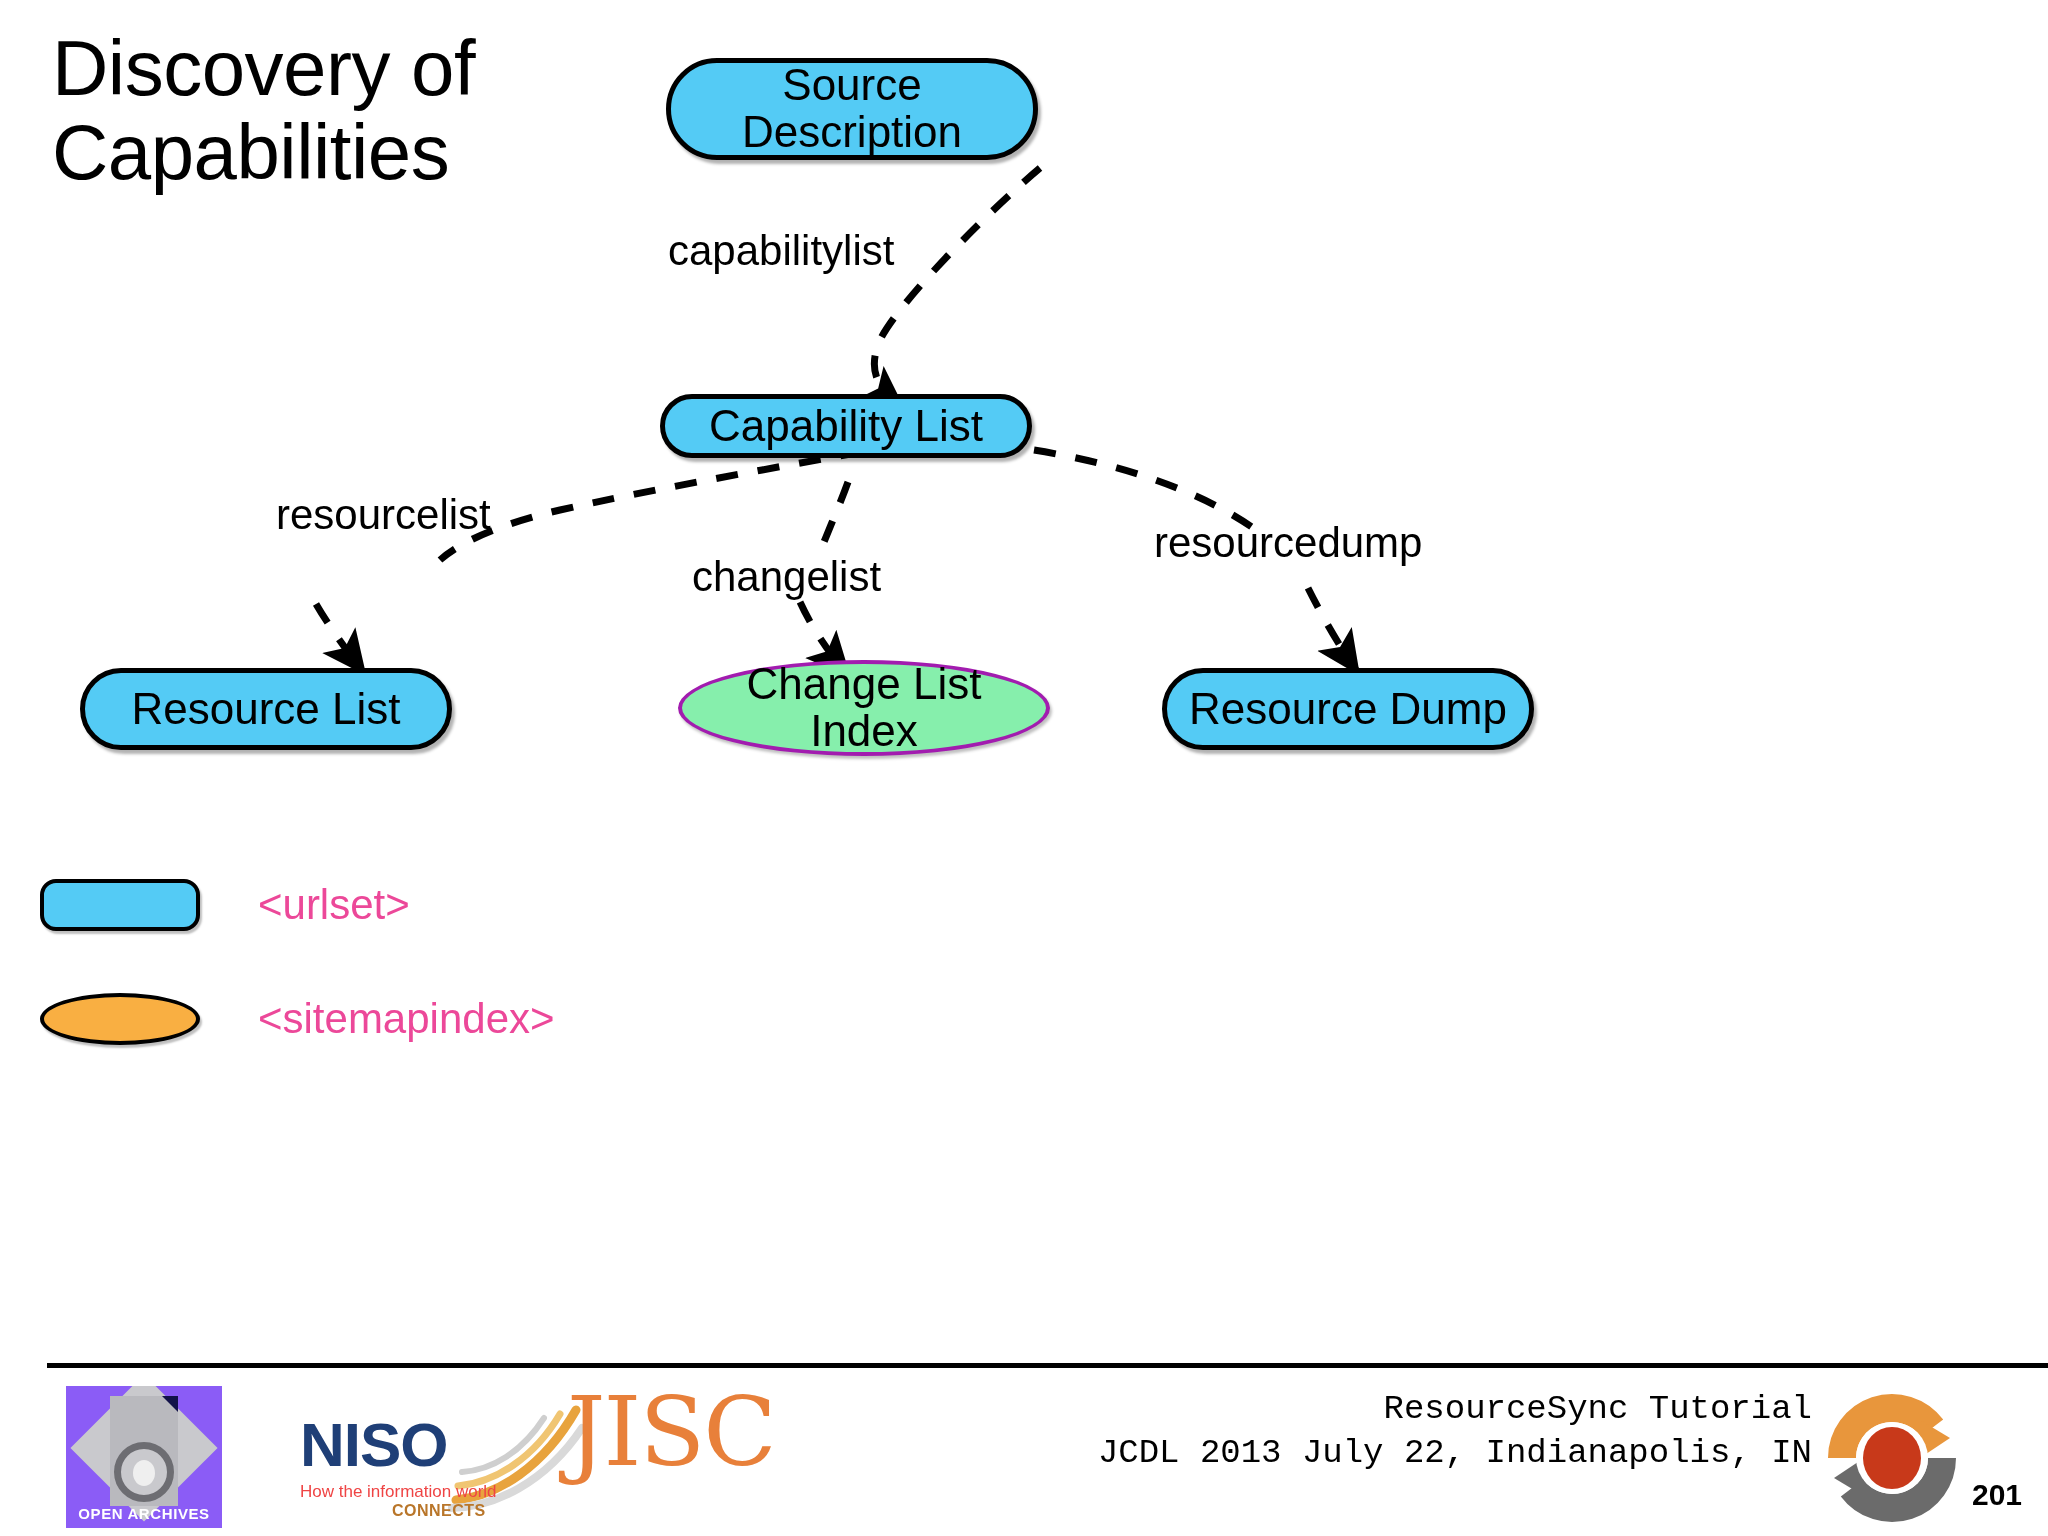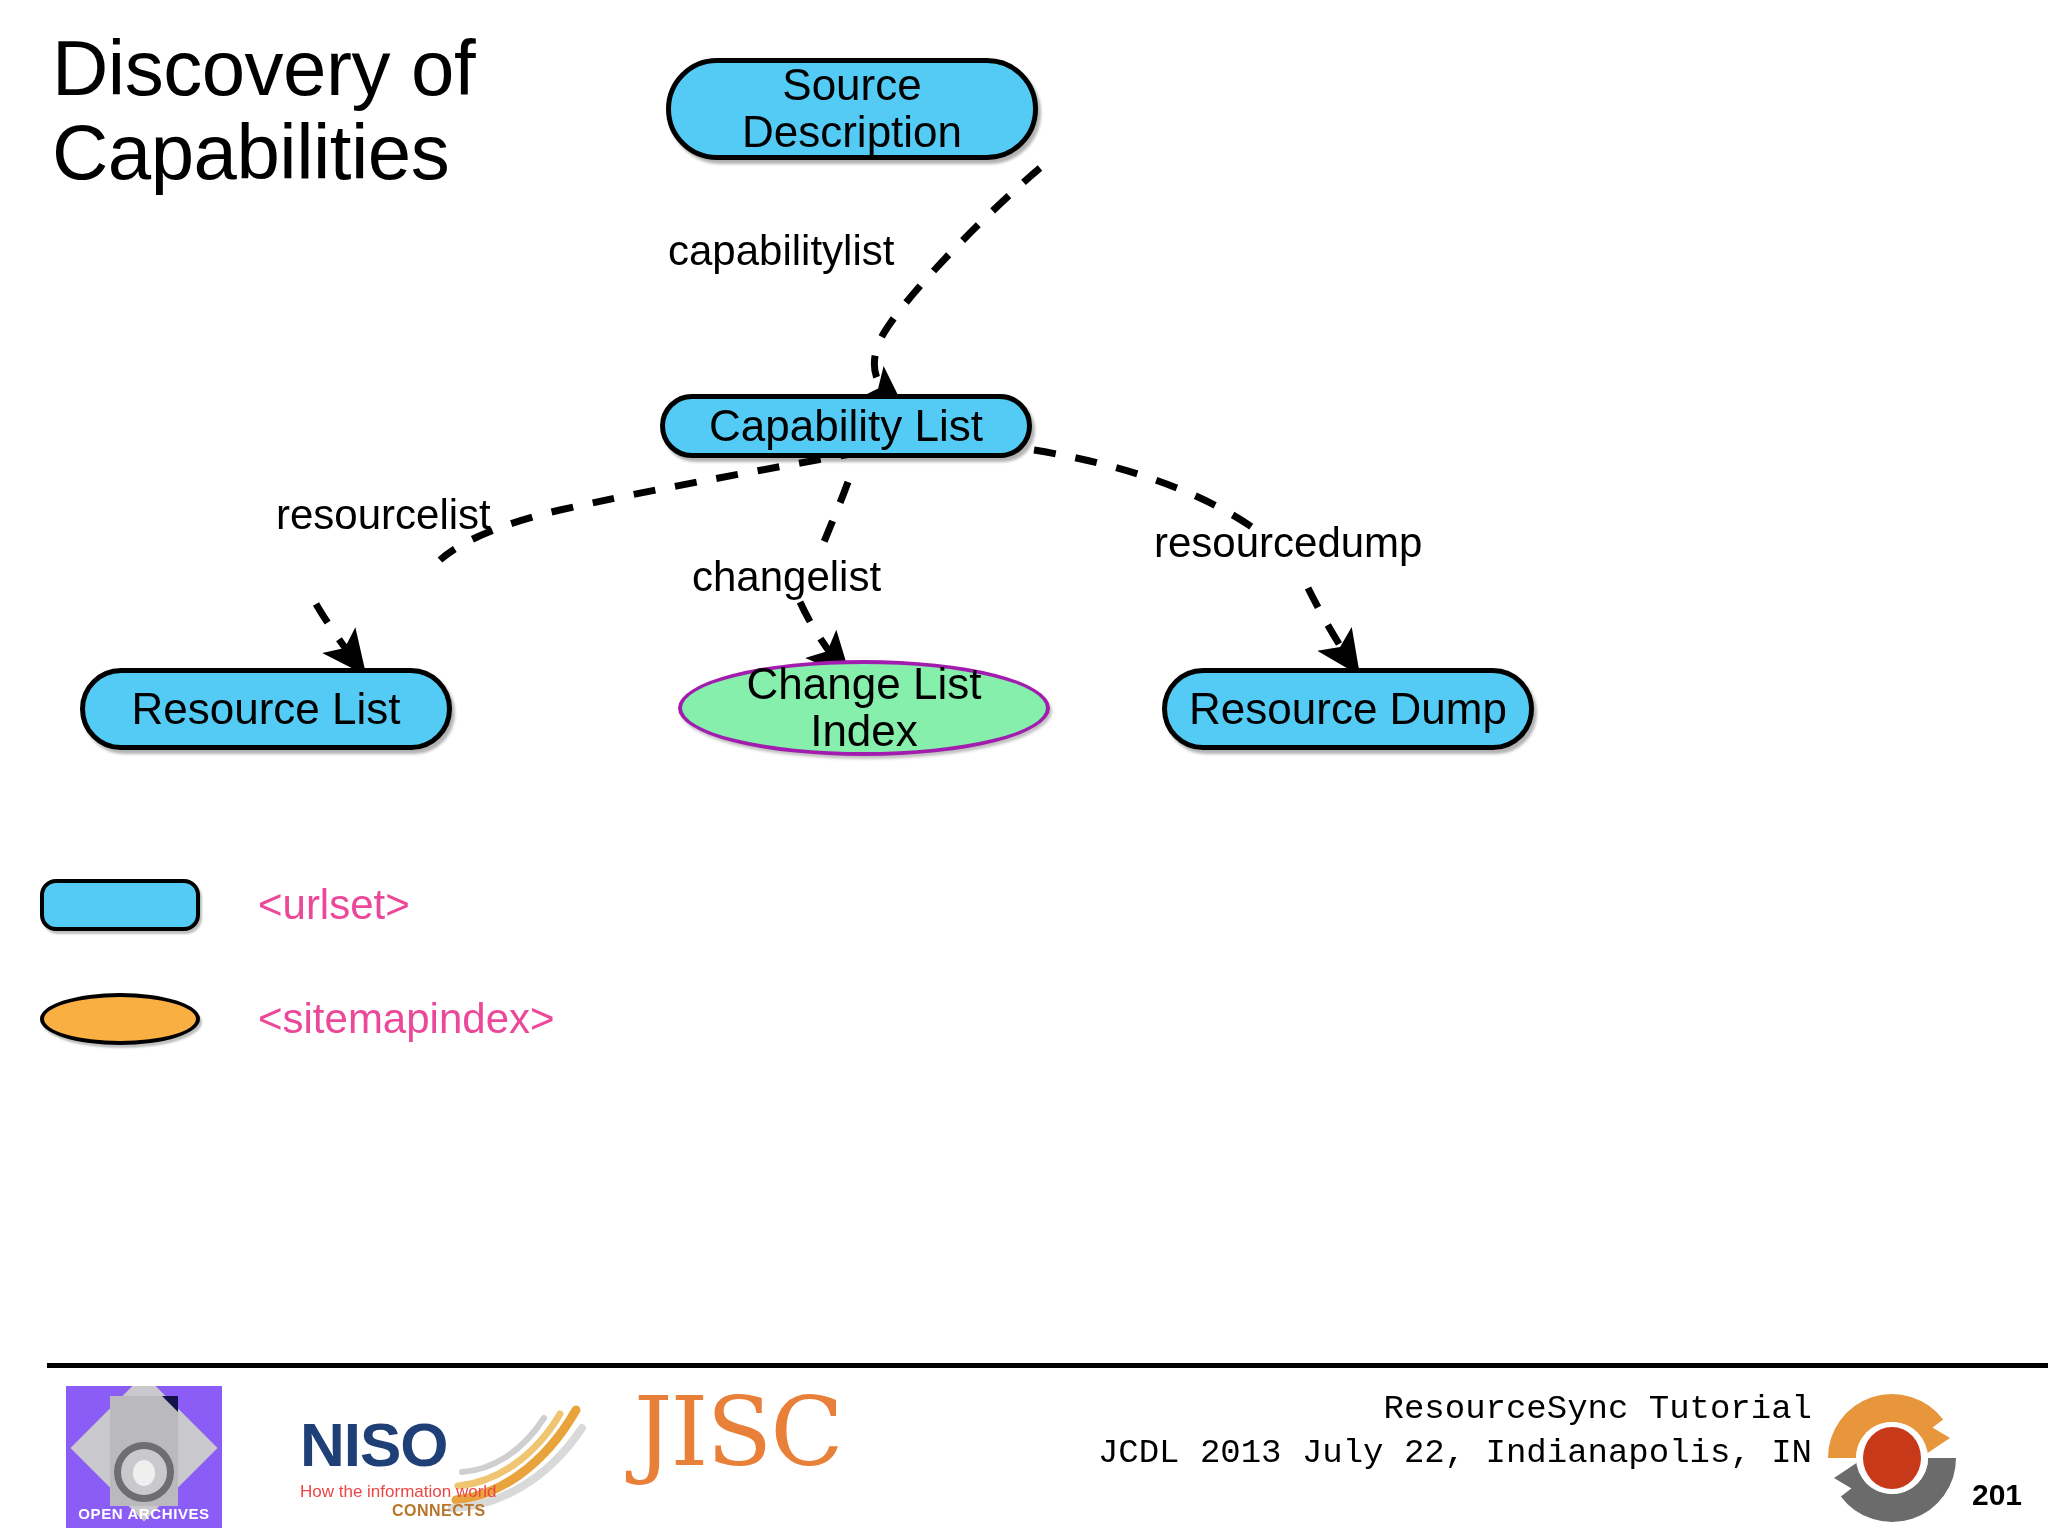--- a/index.html
+++ b/index.html
@@ -260,21 +260,21 @@
     position: absolute;
     left: 148px;
     top: -4px;
     width: 170px;
     height: 120px;
   }
 
   
   #logo-jisc {
     position: absolute;
-    left: 634px;
+    left: 567px;
     top: 16px;
     font-size: 96px;
     line-height: 1;
     font-weight: 400;
     color: #e8803a;
     font-family: "DejaVu Serif", serif;
     letter-spacing: -2px;
   }
 
   

